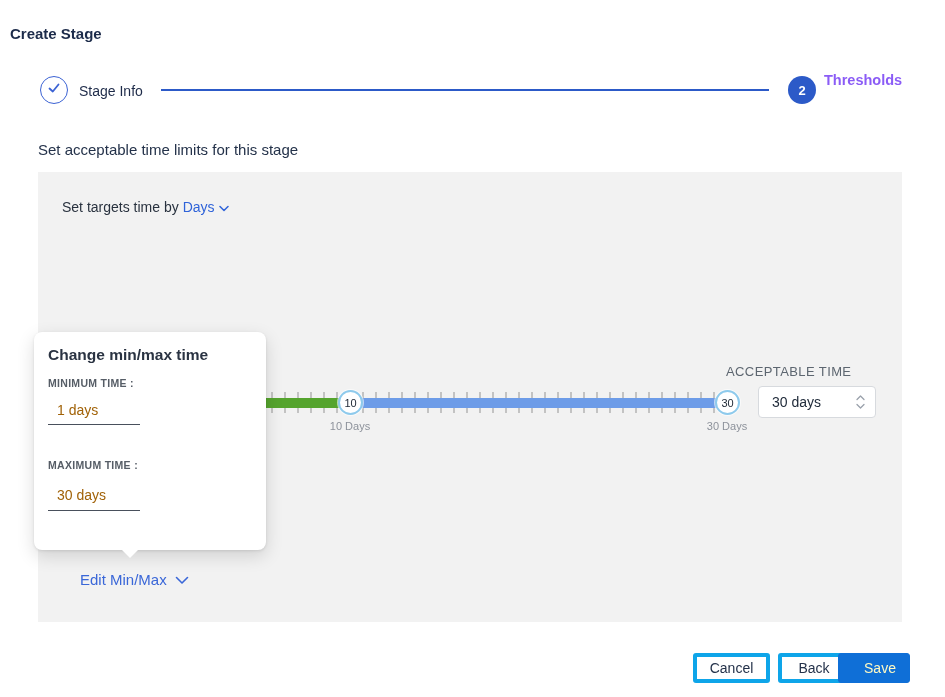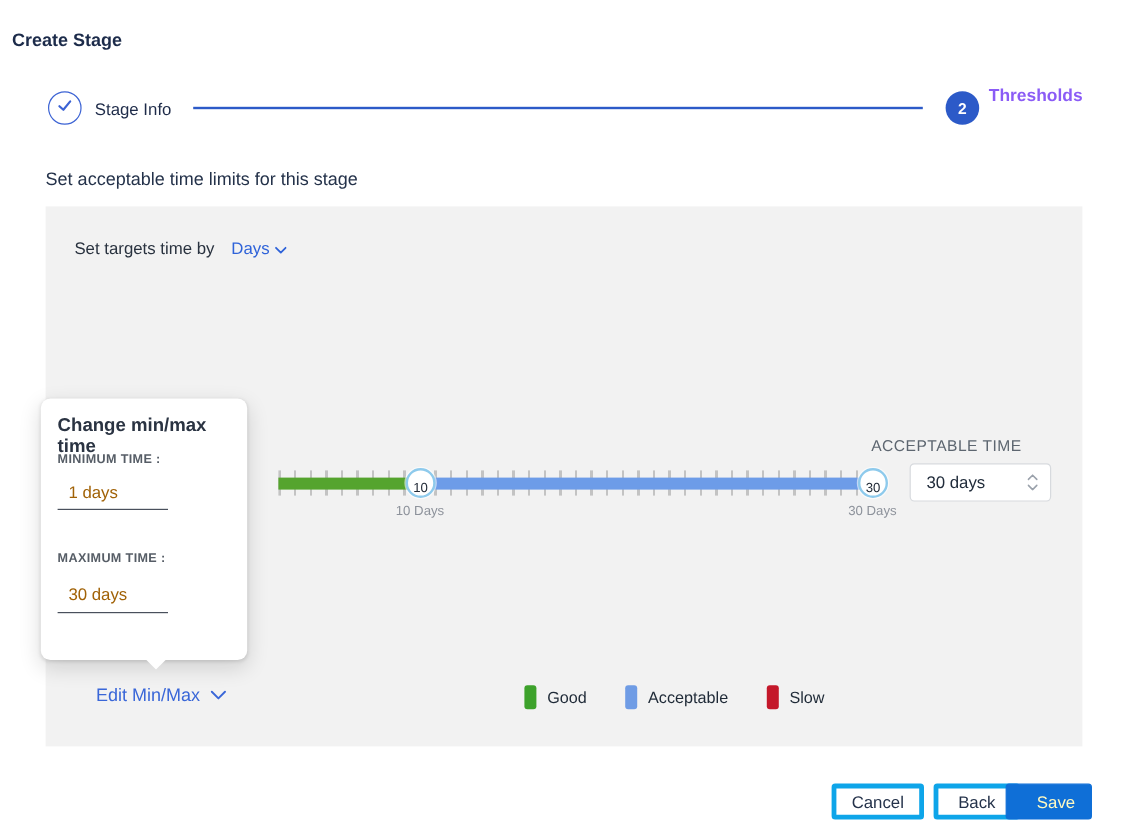--- a/index.html
+++ b/index.html
@@ -26,35 +26,35 @@
   .stepper-line { left:161px; top:89px; width:608px; height:1.5px; background:#2c5ac8; }
   .step2-circle { left:788px; top:76px; background:#2c5ac8; color:#fff; font-size:13px; font-weight:700; }
   .step2-label { left:824px; top:72px; font-size:14.5px; font-weight:700; color:#8b5cf6; }
 
   
   .section-heading { left:38px; top:141px; font-size:15px; color:#24324a; }
 
   
   .panel { left:38px; top:172px; width:864px; height:450px; background:#f2f2f2; }
 
-  .targets-row { left:24px; top:27px; font-size:14px; color:#29323f; display:flex; align-items:center; gap:14px; }
+  .targets-row { left:24px; top:27px; font-size:14px; color:#29323f; display:flex; align-items:center; gap:4px; }
   .link-blue { color:#2f63d9; cursor:pointer; display:inline-flex; align-items:center; gap:4px; }
 
   
   .ticks {
     left:194px; top:220px; width:500px; height:21px;
     background:repeating-linear-gradient(to right, #c3c3c3 0 2px, transparent 2px 13px);
   }
   .track { top:226px; height:10px; }
   .track-green { left:194px; width:118px; }
   .track-blue  { left:312px; width:380px; }
   .slider-handle {
     width:25px; height:25px; border-radius:50%;
     background:#fff; border:2px solid #8ecaec;
-    display:flex; align-items:flex-end; justify-content:center;
+    display:flex; align-items:center; justify-content:center;
     font-size:11px; color:#222b38; top:218px; cursor:pointer;
     box-shadow:0 0 0 1px rgba(255,255,255,0.6);
   }
   .handle-min { left:300px; }
   .handle-max { left:677px; }
   .handle-day-label { top:248px; width:60px; text-align:center; font-size:11px; color:#8d929b; }
   .label-min { left:282px; }
   .label-max { left:659px; }
 
   
@@ -70,21 +70,21 @@
 
   
   .edit-link { left:42px; top:399px; font-size:15px; display:flex; align-items:center; gap:8px; color:#3a67d8; cursor:pointer; }
   .legend { left:399px; top:399px; display:flex; align-items:center; gap:32px; }
   .legend-item { display:flex; align-items:center; gap:9px; }
   .legend-swatch { width:10px; height:20px; border-radius:2.5px; }
   .legend-label { font-size:13.5px; color:#1f2a37; }
 
   
   .popover {
-    left:34px; top:332px; width:172px; height:218px;
+    left:34px; top:332px; width:232px; height:218px;
     background:#fff; border-radius:8px; z-index:5;
     box-shadow:0 1px 3px rgba(0,0,0,0.10), 0 6px 18px rgba(0,0,0,0.14);
   }
   .popover-arrow {
     position:absolute; left:88px; bottom:-8px;
     width:0; height:0;
     border-left:8px solid transparent; border-right:8px solid transparent;
     border-top:8px solid #ffffff;
   }
   .popover-title { left:14px; top:14px; font-size:15.5px; font-weight:600; color:#2a3342; }
@@ -178,34 +178,20 @@
 
   <div class="abs edit-link">
     <span>Edit Min/Max</span>
     <span>
       <svg width="14" height="9" viewBox="0 0 14 9">
           <polyline points="1.5,1.5 7,7 12.5,1.5" fill="none" stroke="#3a67d8" stroke-width="1.6" stroke-linecap="round" stroke-linejoin="round"></polyline>
         </svg>
     </span>
   </div>
 
-  <div class="abs legend">
-    <div class="legend-item">
-      <span class="legend-swatch" style="background: rgb(61, 162, 43);"></span>
-      <span class="legend-label">Good</span>
-    </div>
-    <div class="legend-item">
-      <span class="legend-swatch" style="background: rgb(111, 156, 229);"></span>
-      <span class="legend-label">Acceptable</span>
-    </div>
-    <div class="legend-item">
-      <span class="legend-swatch" style="background: rgb(196, 24, 42);"></span>
-      <span class="legend-label">Slow</span>
-    </div>
-  </div>
 </div>
 
 <div class="abs popover">
   <div class="popover-arrow"></div>
   <div class="abs popover-title">Change min/max time</div>
   <div class="abs popover-field-label">MINIMUM TIME :</div>
   <div class="abs popover-input min">
     <span>1 days</span>
   </div>
   <div class="abs popover-field-label max">MAXIMUM TIME :</div>

